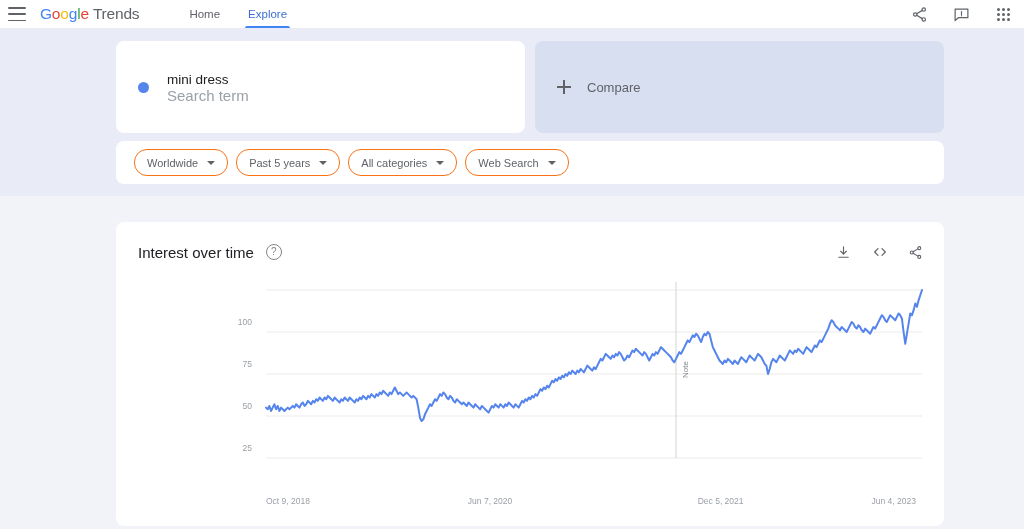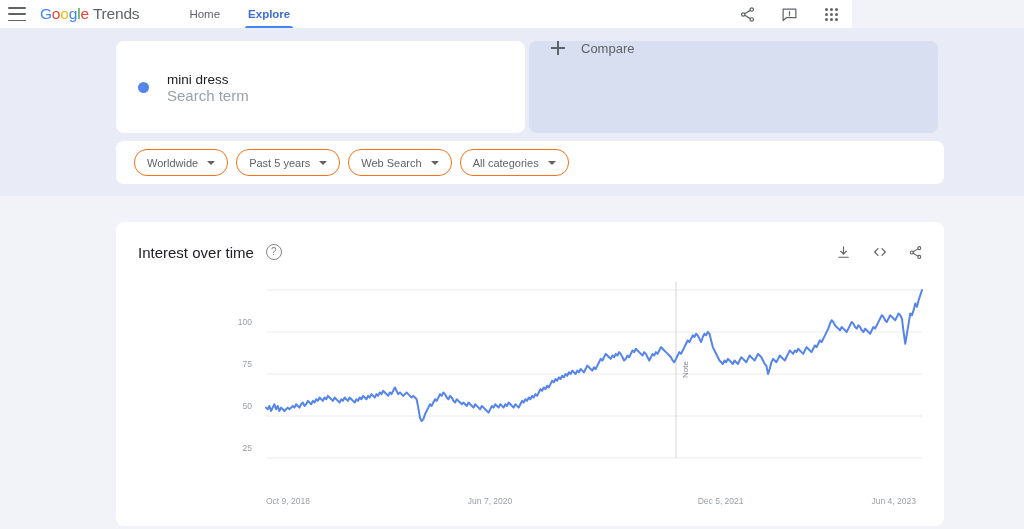--- a/index.html
+++ b/index.html
@@ -12,21 +12,21 @@
     background: #f1f3f8;
     font-family: "Liberation Sans", sans-serif;
     overflow: hidden;
     position: relative;
   }
 
   
   .topbar {
     position: absolute;
     top: 0; left: 0;
-    width: 852px;
+    width: 1024px;
     height: 28px;
     background: #ffffff;
     display: flex;
     align-items: center;
     box-sizing: border-box;
     padding: 0 12px 0 8px;
   }
   .hamburger {
     width: 18px;
     height: 14px;
@@ -64,21 +64,21 @@
   .navlink {
     position: relative;
     font-size: 11.5px;
     color: #5f6368;
     padding: 0 14px;
     height: 28px;
     line-height: 28px;
     cursor: pointer;
     white-space: nowrap;
   }
-  .navlink.active { color: #3c6fd4; font-weight: bold; }
+  .navlink.active { color: #3c6fd4; }
   .navlink.active::after {
     content: "";
     position: absolute;
     left: 11px; right: 11px;
     bottom: 0;
     height: 2.5px;
     background: #4285F4;
     border-radius: 2px 2px 0 0;
   }
 
@@ -152,25 +152,25 @@
     line-height: 17px;
   }
   .term-sub {
     font-size: 15px;
     color: #9aa0a6;
     line-height: 15px;
     text-align: right;
   }
   .compare-card {
     width: 409px;
-    margin-left: 4px;
+    margin-left: 10px;
     background: #d7dff0;
     border-radius: 8px;
     display: flex;
-    align-items: flex-start;
+    align-items: center;
     padding-left: 22px;
     box-sizing: border-box;
     cursor: pointer;
   }
   .plus-icon {
     width: 14px; height: 14px;
     position: relative;
     margin-right: 16px;
     flex: none;
   }
@@ -359,25 +359,25 @@
 <div class="filter-card">
   <div class="chip">
     <span class="chip-label">Worldwide</span>
     <span class="caret"></span>
   </div>
   <div class="chip">
     <span class="chip-label">Past 5 years</span>
     <span class="caret"></span>
   </div>
   <div class="chip">
+    <span class="chip-label">All categories</span>
+    <span class="caret"></span>
+  </div>
+  <div class="chip">
     <span class="chip-label">Web Search</span>
-    <span class="caret"></span>
-  </div>
-  <div class="chip">
-    <span class="chip-label">All categories</span>
     <span class="caret"></span>
   </div>
 </div>
 
 <div class="chart-card">
   <div class="chart-head">
     <div class="chart-title">Interest over time</div>
     <div class="help-icon">?</div>
     <div class="chart-actions">
       <div class="caction">

